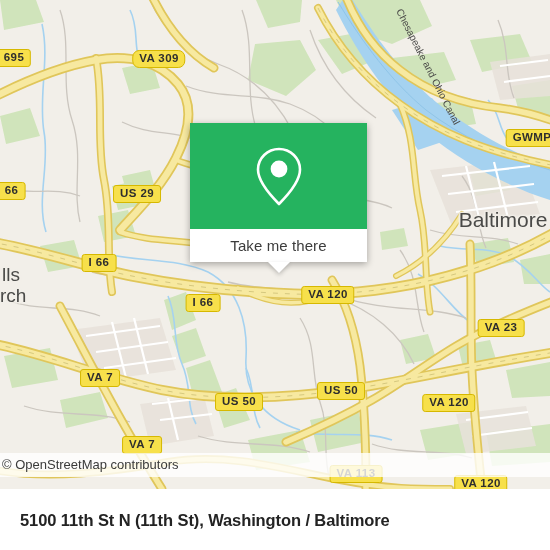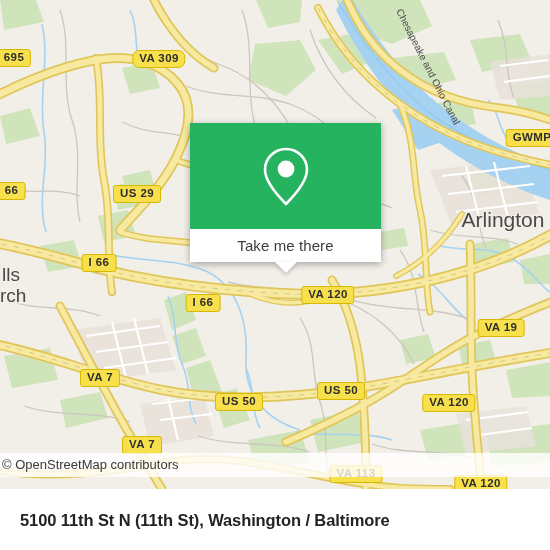--- a/index.html
+++ b/index.html
@@ -75,21 +75,21 @@
     font-size: 10px;
     white-space: nowrap;
     transform-origin: left center;
   }
 
   
   #popup-card {
     position: absolute;
     left: 190px;
     top: 123px;
-    width: 191px;
+    width: 177px;
     height: 139px;
     background: #ffffff;
     box-shadow: 0 2px 7px rgba(0,0,0,0.33);
     overflow: visible;
   }
   #popup-image {
     width: 100%;
     height: 106px;
     background: #25b35f;
     display: flex;
@@ -354,32 +354,32 @@
 
     <div id="shield-layer">
         <div class="shield" style="left: 14px; top: 58px;">695</div>
         <div class="shield" style="left: 159px; top: 59px; border-radius: 7px;">VA 309</div>
         <div class="shield" style="left: 532px; top: 138px;">GWMP</div>
         <div class="shield" style="left: 8px; top: 191px;">I 66</div>
         <div class="shield" style="left: 137px; top: 194px;">US 29</div>
         <div class="shield" style="left: 99px; top: 263px;">I 66</div>
         <div class="shield" style="left: 203px; top: 303px;">I 66</div>
         <div class="shield" style="left: 328px; top: 295px;">VA 120</div>
-        <div class="shield" style="left: 501px; top: 328px;">VA 19</div>
+        <div class="shield" style="left: 501px; top: 328px;">VA 23</div>
         <div class="shield" style="left: 100px; top: 378px;">VA 7</div>
         <div class="shield" style="left: 239px; top: 402px;">US 50</div>
         <div class="shield" style="left: 341px; top: 391px;">US 50</div>
         <div class="shield" style="left: 449px; top: 403px;">VA 120</div>
         <div class="shield" style="left: 142px; top: 445px;">VA 7</div>
         <div class="shield" style="left: 356px; top: 474px;">VA 113</div>
         <div class="shield" style="left: 481px; top: 484px;">VA 120</div>
       </div>
 
     <div id="place-layer">
-        <div class="place-label" style="left: 503px; top: 220px;">Arlington</div>
+        <div class="place-label" style="left: 503px; top: 220px;">Baltimore</div>
         <div class="place-label small left-align" style="left: 2px; top: 275px;">lls</div>
         <div class="place-label small left-align" style="left: 0px; top: 296px;">rch</div>
       </div>
 
     <div class="canal-label" id="canal-label" style="left:399px; top:4px; transform: rotate(63deg);">Chesapeake and Ohio Canal</div>
 
     <div id="popup-card">
       <div id="popup-image">
         <svg width="56" height="64" viewBox="0 0 56 64">
           <path d="M28 5 C16.5 5 7 14.2 7 25.6 C7 38.5 22 54 28 60 C34 54 49 38.5 49 25.6 C49 14.2 39.5 5 28 5 Z" fill="none" stroke="#ffffff" stroke-width="2.6" stroke-linejoin="round"></path>

